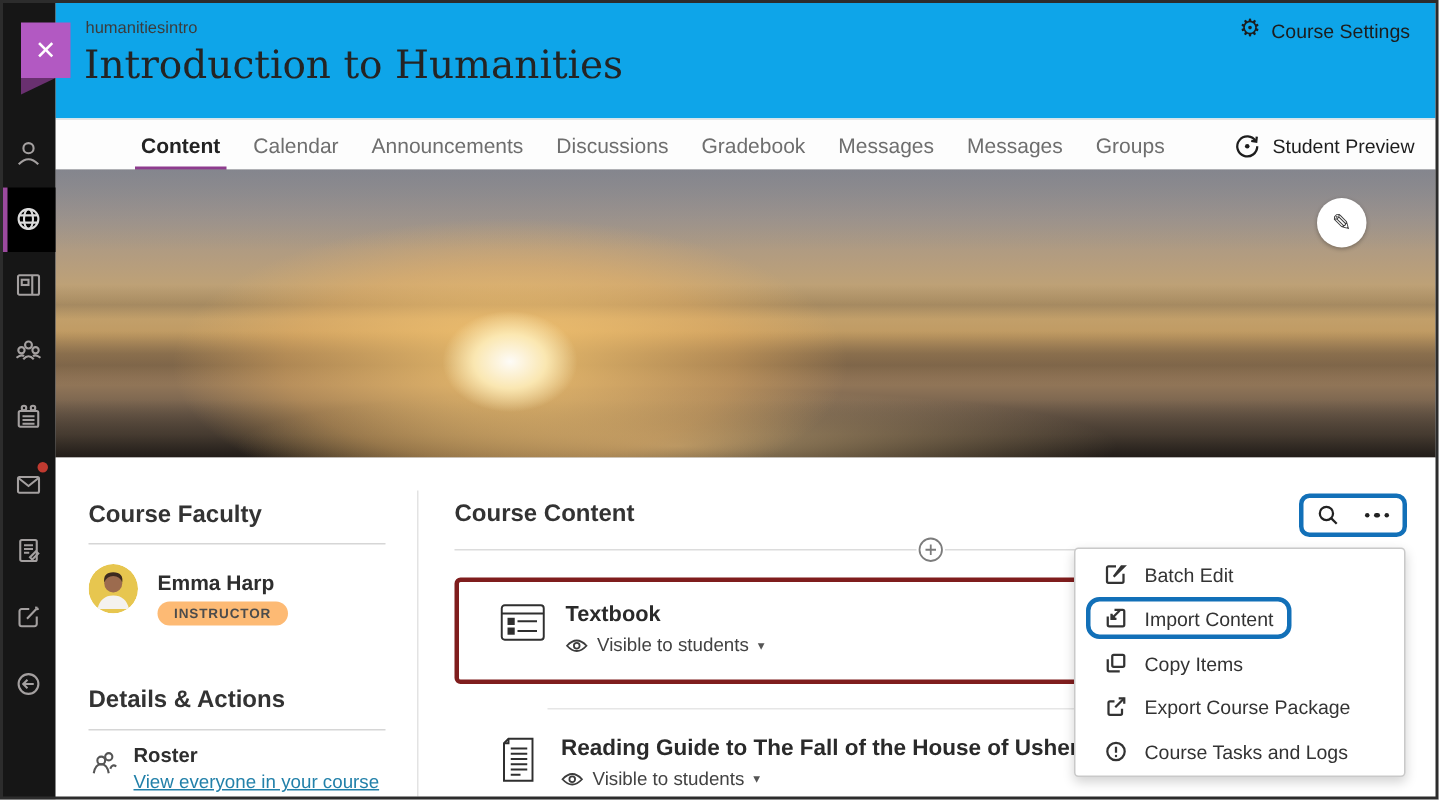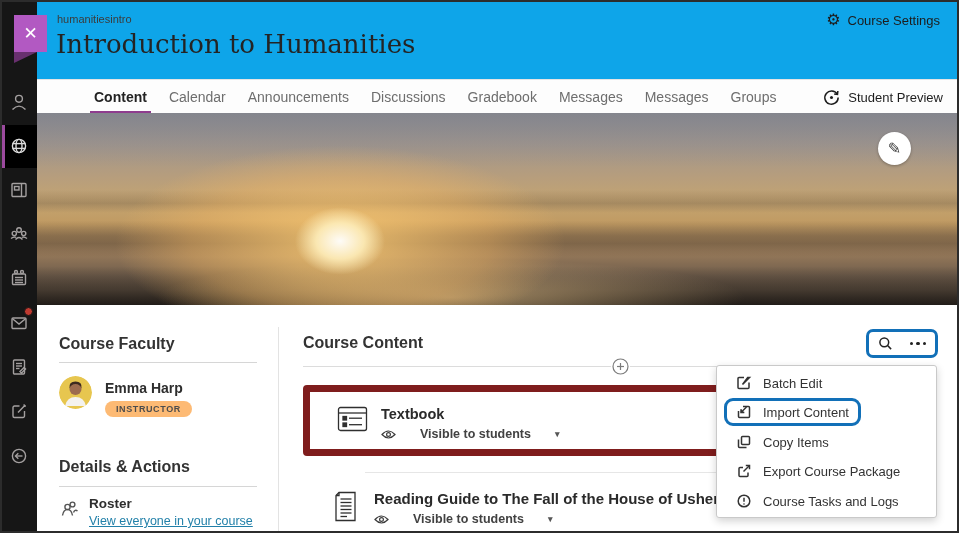--- a/index.html
+++ b/index.html
@@ -79,25 +79,25 @@
 
   
   .cc-col { position:absolute; left:266px; right:22px; top:0; }
   .cc-h { position:absolute; left:0; top:29px; font-size:16px; font-weight:700; color:#333; }
   .cc-hr { position:absolute; left:0; top:61px; right:0; height:1px; background:#dcdcdc; }
   .add-plus { position:absolute; left:308px; top:52px; width:19px; height:19px; background:#fff; border-radius:50%;
               display:flex; align-items:center; justify-content:center; cursor:pointer; z-index:2; }
   .add-plus svg { stroke:#7c7c7c; fill:none; stroke-width:1.2; }
 
   .card { position:absolute; left:0; right:0; }
-  .card1 { top:80px; height:71px; border:7px solid #7f1d1d; border-radius:4px; }
+  .card1 { top:80px; height:71px; border:3px solid #7f1d1d; border-radius:4px; }
   .item-inner { position:absolute; left:27px; top:14px; display:flex; gap:13px; }
   .item-icon svg { stroke:#2f2f2f; fill:none; stroke-width:1.3; }
   .item-title { font-size:14.5px; font-weight:700; color:#2a2a2a; white-space:nowrap; }
-  .vis-row { display:flex; align-items:center; gap:24px; margin-top:5px; cursor:pointer;font-weight:bold; }
+  .vis-row { display:flex; align-items:center; gap:6px; margin-top:5px; cursor:pointer; }
   .vis-row svg { stroke:#3c3c3c; fill:none; stroke-width:1.2; }
   .vis-label { font-size:12.5px; color:#424242; }
   .vis-caret { font-size:9px; color:#555; }
   .item-divider { position:absolute; left:62px; right:0; top:167px; height:1px; background:#e6e6e6; }
   .card2 { top:175px; height:70px; }
   .card2 .item-inner { left:28px; top:10px; }
   .card2 .item-title { font-size:15px; }
 
   
   .sea-box { position:absolute; left:829px; top:24px; width:72px; height:29px; border:3px solid #1270b8; border-radius:7px;

